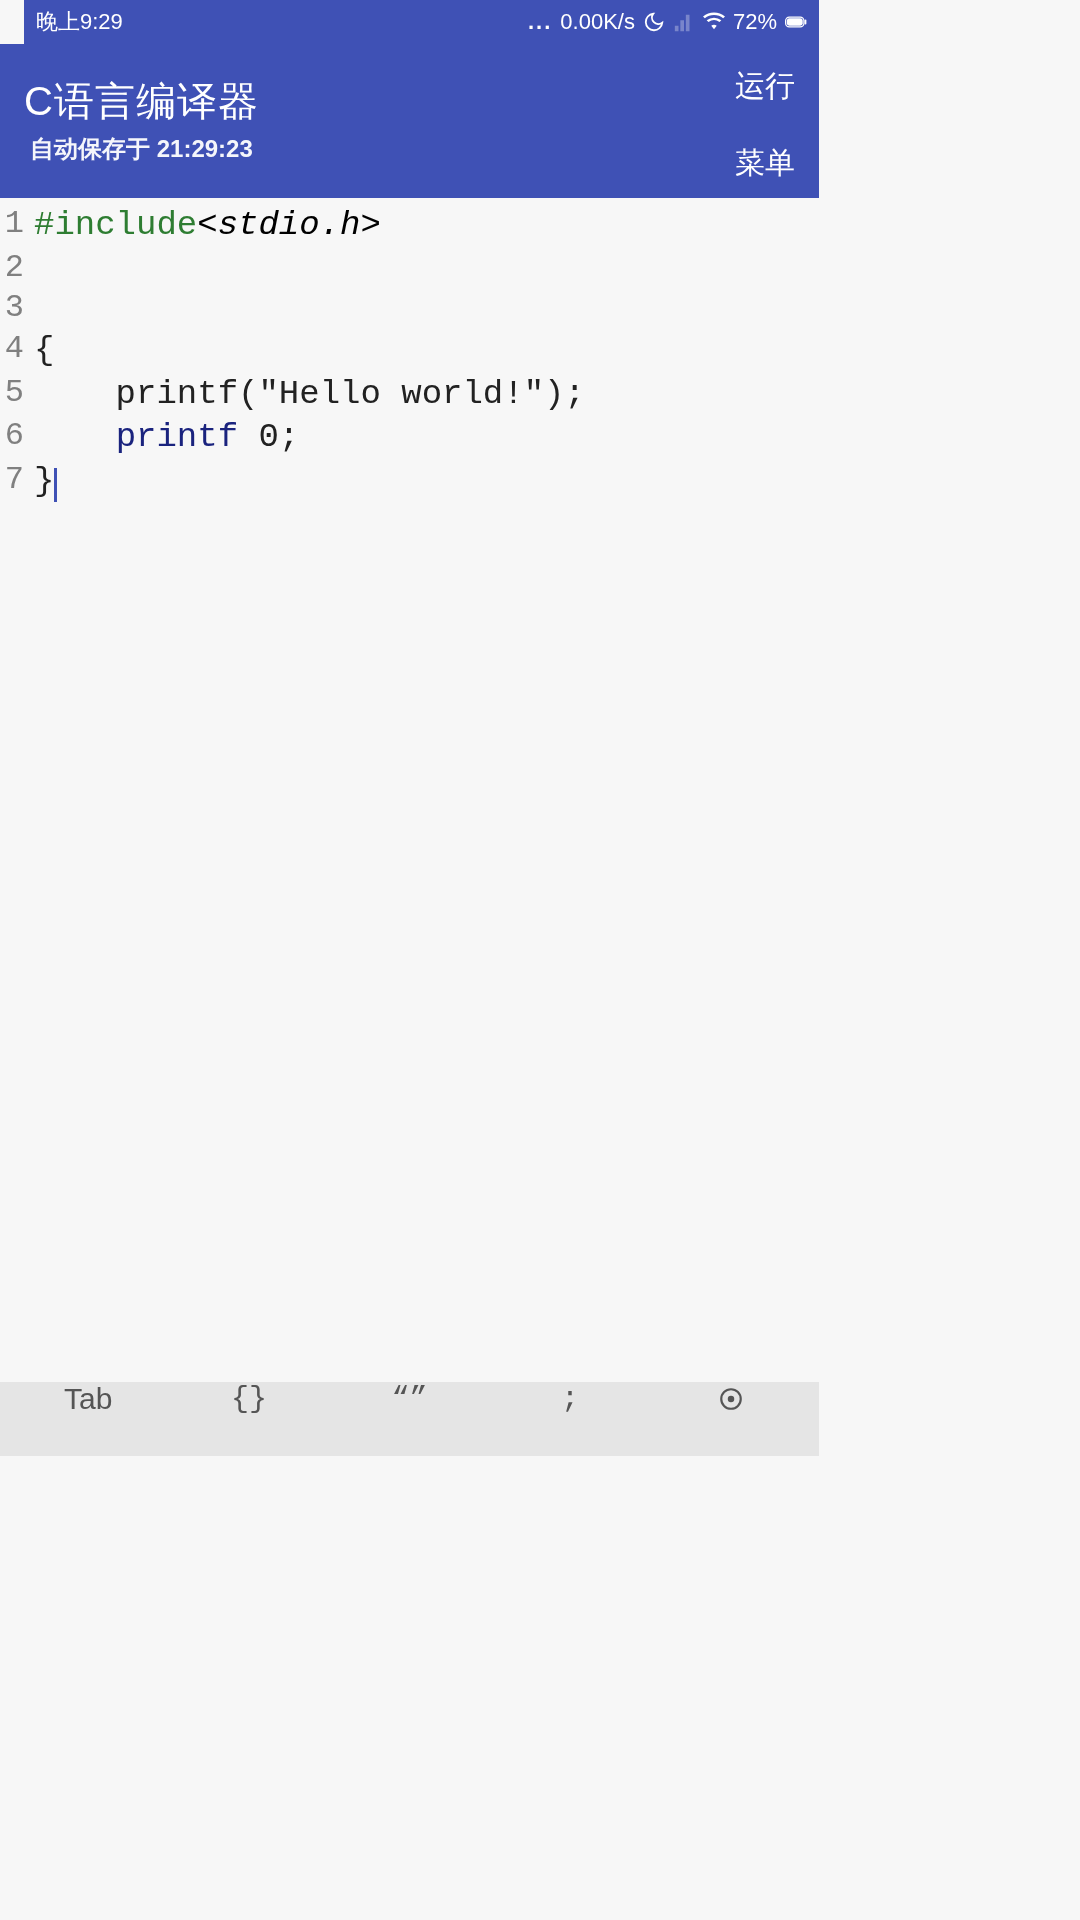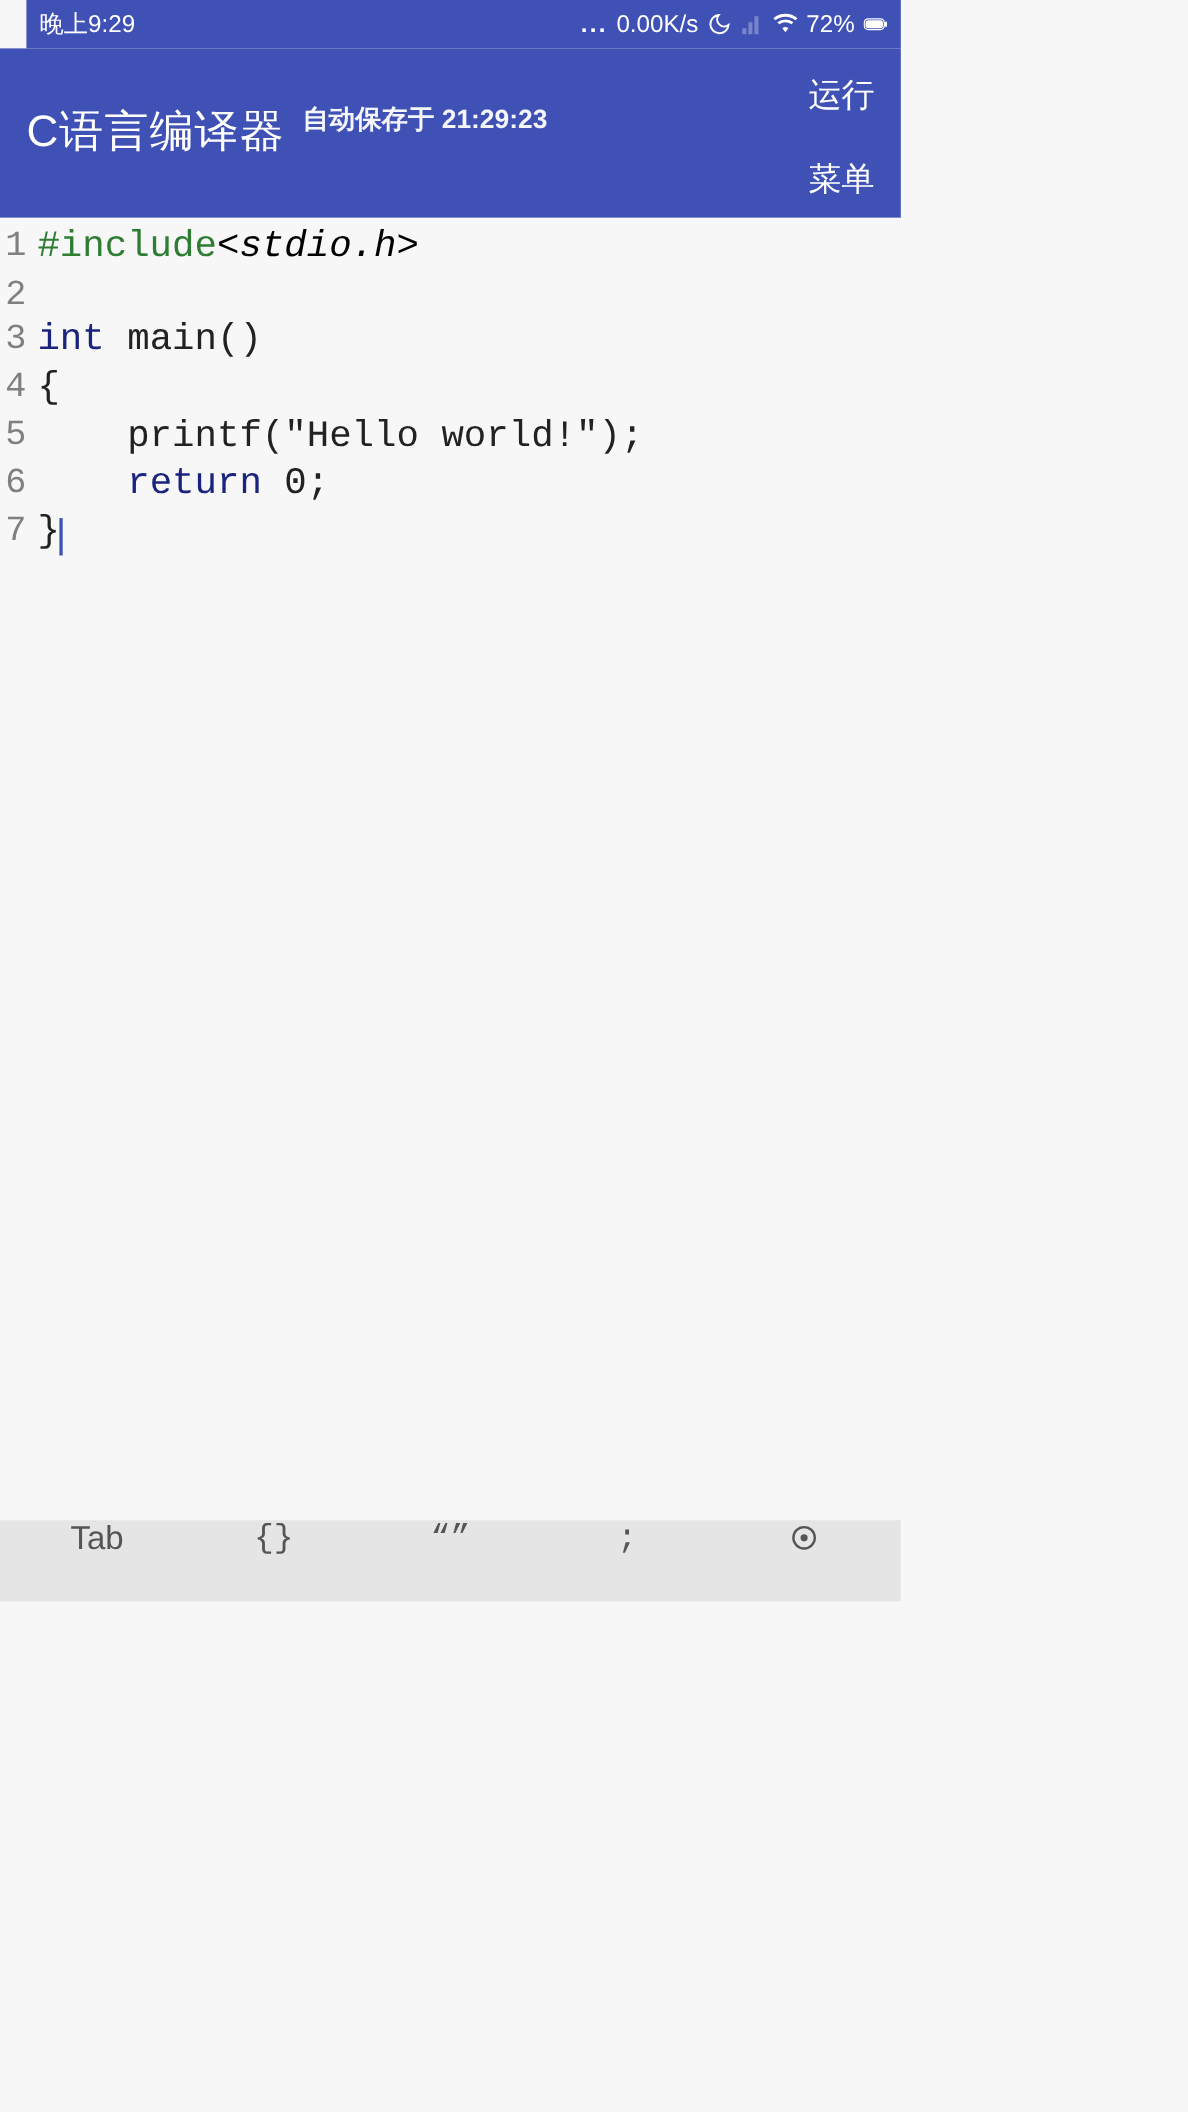--- a/index.html
+++ b/index.html
@@ -39,22 +39,23 @@
     .app-bar {
       background: #3f51b5;
       color: #fff;
       padding: 10px 24px 14px 24px;
       display: flex;
       align-items: center;
       justify-content: space-between;
     }
     .app-bar-left {
       display: flex;
-      flex-direction: row;
-      gap: 16px;
+      flex-direction: column;
+      gap: 4px;
+      align-items: center;
     }
     .app-title {
       font-size: 40px;
       font-weight: 500;
       letter-spacing: 1px;
     }
     .app-subtitle {
       font-size: 24px;
       font-weight: 700;
       opacity: 0.95;
@@ -178,33 +179,32 @@
   <div class="line">
     <span class="gutter">1</span>
     <span class="code"><span class="tok-pre">#include</span><span class="tok-angle">&lt;stdio.h&gt;</span></span>
   </div>
   <div class="line">
     <span class="gutter">2</span>
     <span class="code"></span>
   </div>
   <div class="line">
     <span class="gutter">3</span>
-    <span class="code"><span class="tok-kw">int</span><span> main()</span></span>
   </div>
   <div class="line">
     <span class="gutter">4</span>
     <span class="code">{</span>
   </div>
   <div class="line">
     <span class="gutter">5</span>
     <span class="code">    printf("Hello world!");</span>
   </div>
   <div class="line">
     <span class="gutter">6</span>
-    <span class="code"><span>    </span><span class="tok-ret">return</span><span> 0;</span></span>
+    <span class="code"><span>    </span><span class="tok-ret">printf</span><span> 0;</span></span>
   </div>
   <div class="line">
     <span class="gutter">7</span>
     <span class="code"><span>}</span><span class="cursor"></span></span>
   </div>
 </div>
 
 <div class="bottom-bar">
   <div class="bb-item bb-tab">Tab</div>
   <div class="bb-item">{}</div>

